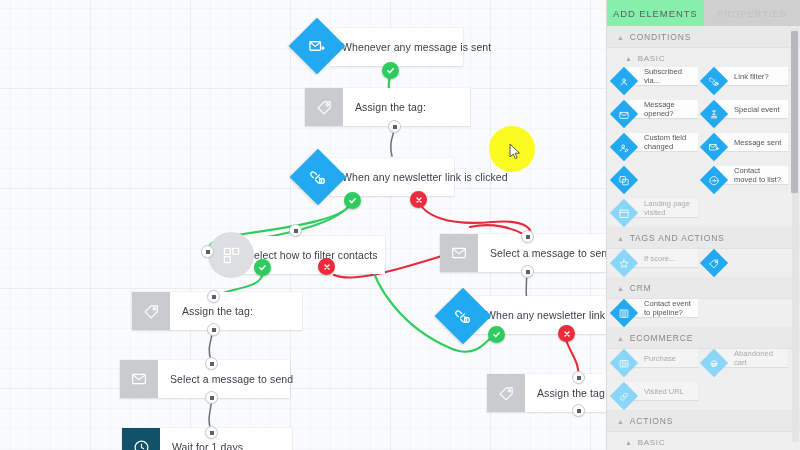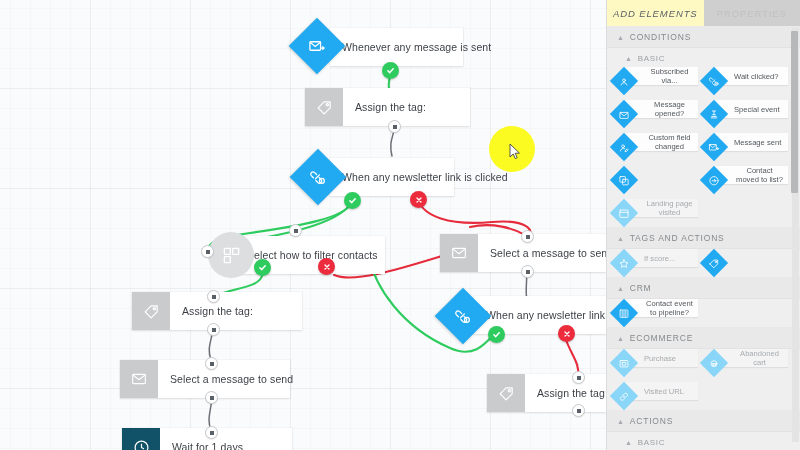--- a/index.html
+++ b/index.html
@@ -96,21 +96,21 @@
     position: absolute; right: 0; top: 0; width: 194px; height: 450px;
     background: #efefef; border-left: 1px solid #dcdcdc;
     display: flex; flex-direction: column;
   }
   #tabs { display: flex; height: 26px; flex: 0 0 26px; background: #f7f7f7; }
   .tab {
     flex: 1; display: flex; align-items: center; justify-content: center;
     font-size: 9.5px; letter-spacing: 0.9px; color: #6e7378;
     background: #fbfbfb;
   }
-  .tab.active { background: #fef9c3; color: #5b6065; font-style: italic; }
+  .tab.active { background: #86efac; color: #5b6065; }
   .tab.inactive { background: #cfcfcf; color: #c0c0c0; }
 
   #panel-scroll {
     flex: 1; position: relative; overflow: hidden; background: #efefef;
   }
   #panel-inner { padding: 0 0 6px 0; }
 
   .sec-head {
     font-size: 8.5px; letter-spacing: 0.8px; color: #868a8e;
     padding: 6px 0 5px 10px; background: #e9e9e9;
@@ -124,21 +124,21 @@
 
   .grid { display: flex; flex-wrap: wrap; padding: 0 7px; gap: 5px 6px; }
   .elem {
     width: 84px; height: 28px; position: relative;
     display: flex; align-items: center;
   }
   .elem .chip {
     position: absolute; left: 10px; top: 0;
     width: 74px; height: 18px; background: #fdfdfd;
     box-shadow: 0 1px 1px rgba(0,0,0,0.07);
-    display: flex; align-items: center; text-align: center;
+    display: flex; align-items: center;
   }
   .elem .chip .etext {
     padding-left: 20px; padding-right: 3px;
     font-size: 7.6px; line-height: 9px; color: #53585d;
   }
   .elem .dia {
     position: absolute; left: 0px; top: 4px;
     width: 20px; height: 20px; background: #21a9f1;
     transform: rotate(45deg); z-index: 2;
     display: flex; align-items: center; justify-content: center;
@@ -381,21 +381,21 @@
                 <span>
                   <svg width="11" height="11" viewBox="0 0 24 24" fill="none" stroke="#ffffff" stroke-width="1.8" stroke-linecap="round" stroke-linejoin="round">
                     <circle cx="12" cy="9" r="3"></circle>
                     <path d="M5.5 19a6.8 6.8 0 0 1 13 0"></path>
                   </svg>
                 </span>
               </div>
             </div>
             <div class="elem">
               <div class="chip">
-                <div class="etext">Wait clicked?</div>
+                <div class="etext">Link filter?</div>
               </div>
               <div class="dia">
                 <span>
                   <svg width="11" height="11" viewBox="0 0 24 24" fill="none" stroke="#ffffff" stroke-width="1.8" stroke-linecap="round" stroke-linejoin="round">
                     <path d="M10 7.5 7 4.5a3.2 3.2 0 0 0-4.5 4.5l3 3"></path>
                     <path d="M13.5 11.5l3 3a3.2 3.2 0 0 1-4.5 4.5l-3-3"></path>
                     <path d="M8.5 13.5 14 8"></path>
                     <circle cx="17.5" cy="16.5" r="3.4"></circle>
                   </svg>
                 </span>

